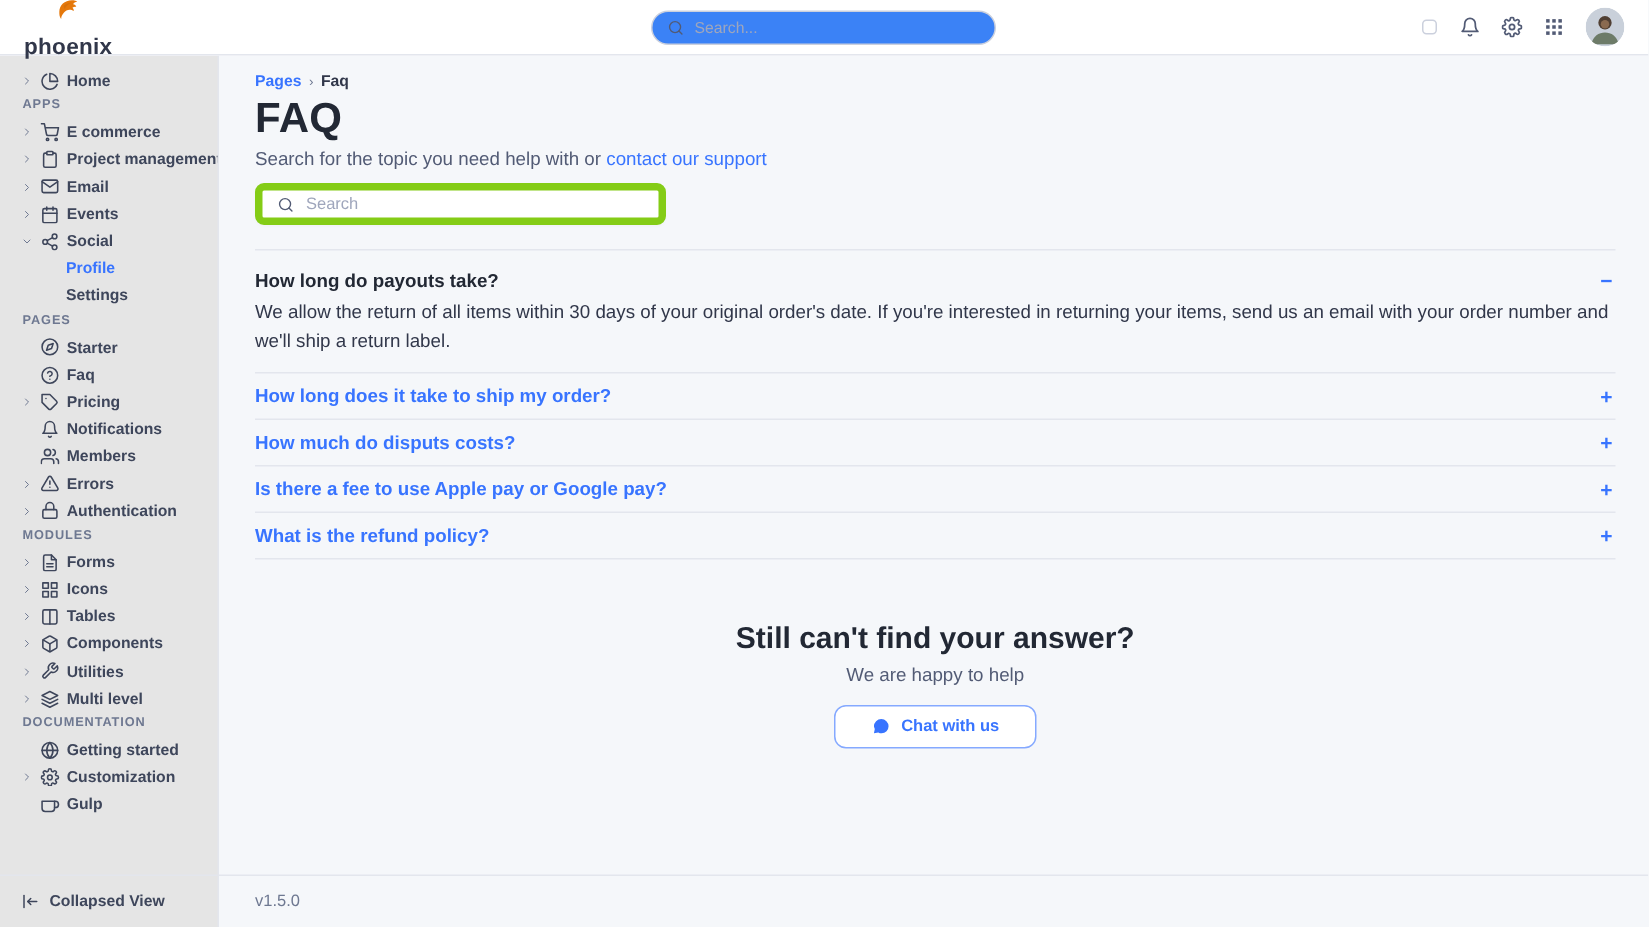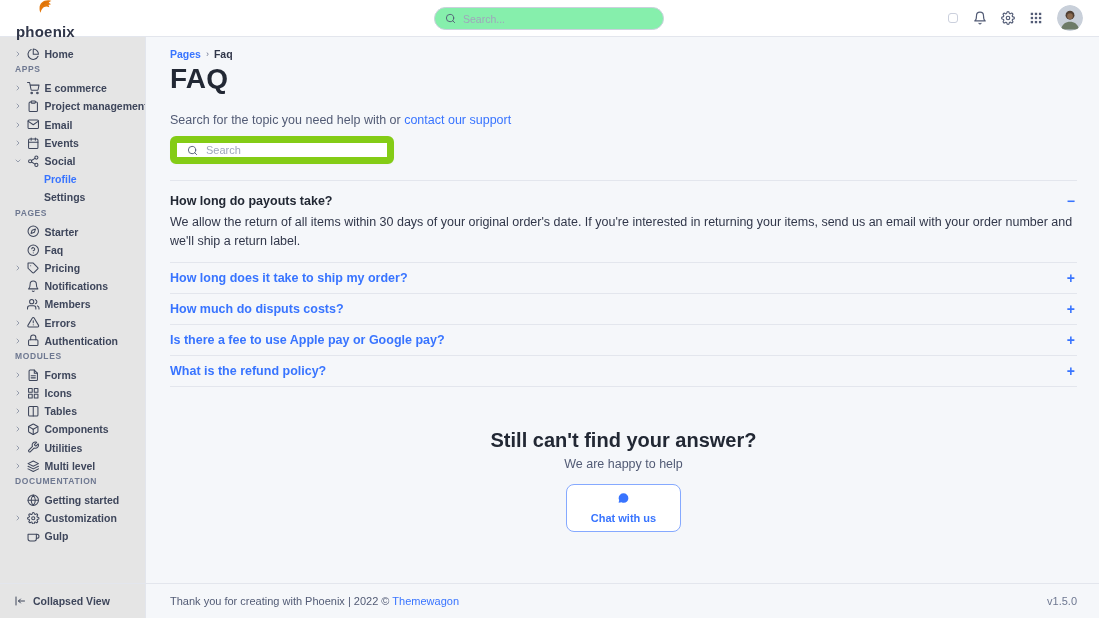--- a/index.html
+++ b/index.html
@@ -5,21 +5,21 @@
   * { box-sizing: border-box; margin: 0; padding: 0; }
   html,body { width:1099px; height:618px; overflow:hidden; }
   body { font-family:"Liberation Sans", sans-serif; background:#f5f7fa; color:#31374a; }
 
   
   .navbar { height:37px; background:#fff; border-bottom:1px solid #e3e6ed; display:flex; align-items:center; padding:0 16px; position:relative; z-index:5; }
   .brand { display:flex; align-items:center; gap:6px; cursor:pointer;flex-direction:column; }
   .brand-logo { width:21px; height:21px; display:flex; }
   .brand-logo svg { width:100%; height:100%; }
   .brand-text { font-size:15px; font-weight:700; color:#31374a; letter-spacing:.2px; }
-  .nav-search { position:absolute; left:434px; top:7px; width:230px; height:23px; border:1px solid #cbd0dd; border-radius:12px; background:#86efac; display:flex; align-items:center; padding:8px 10px; gap:7px; }
+  .nav-search { position:absolute; left:434px; top:7px; width:230px; height:23px; border:1px solid #cbd0dd; border-radius:12px; background:#3b82f6; display:flex; align-items:center; padding:8px 10px; gap:7px; }
   .nav-search .s-ic { width:11px; height:11px; color:#525b75; display:flex; }
   .nav-search .s-ic svg { width:100%; height:100%; }
   .nav-search input { border:none; outline:none; flex:1; font-size:10.5px; color:#31374a; background:transparent; font-family:inherit; }
   .nav-search input::placeholder { color:#9fa6bc; }
   .nav-right { margin-left:auto; display:flex; align-items:center; gap:14px; }
   .nav-ic-btn { width:14px; height:14px; color:#525b75; display:flex; cursor:pointer; }
   .nav-ic-btn svg { width:100%; height:100%; }
   .theme-toggle { width:12px; height:12px; color:#cbd0dd; }
   .avatar { width:26px; height:26px; border-radius:50%; overflow:hidden; cursor:pointer; display:flex; }
   .avatar svg { width:100%; height:100%; }
@@ -49,43 +49,43 @@
   .main { flex:1; display:flex; flex-direction:column; overflow:hidden; }
   .content { flex:1; padding:11px 22px 0 24px; overflow:hidden; }
 
   .breadcrumb { display:flex; align-items:center; gap:5px; font-size:10.5px; }
   .bc-link { color:#3874ff; font-weight:600; cursor:pointer; }
   .bc-sep { color:#6e7891; font-size:9px; }
   .bc-current { color:#31374a; font-weight:700; }
 
   .page-title { font-size:28px; font-weight:800; color:#222834; margin-top:3px; letter-spacing:.2px; }
   .help-heading { margin-top:16px; font-size:12.5px; font-weight:700; color:#222834; }
-  .help-sub { margin-top:18px; font-size:12.5px; color:#525b75; }
+  .help-sub { margin-top:4px; font-size:12.5px; color:#525b75; }
   .help-sub a { color:#3874ff; text-decoration:none; cursor:pointer; }
 
-  .faq-search { margin-top:9px; width:224px; height:28px; background:#fff; border:7px solid #84cc16; border-radius:6px; display:flex; align-items:center; padding:0 10px; gap:8px; box-shadow:0 1px 2px rgba(0,0,0,.02); }
+  .faq-search { margin-top:9px; width:274px; height:28px; background:#fff; border:5px solid #84cc16; border-radius:6px; display:flex; align-items:center; padding:0 10px; gap:8px; box-shadow:0 1px 2px rgba(0,0,0,.02); }
   .faq-search .s-ic { width:11px; height:11px; color:#525b75; display:flex; }
   .faq-search .s-ic svg { width:100%; height:100%; }
   .faq-search input { border:none; outline:none; flex:1; font-size:11px; color:#31374a; background:transparent; font-family:inherit; }
   .faq-search input::placeholder { color:#9fa6bc; }
 
   .accordion { margin-top:16px; border-top:1px solid #e3e6ed; }
   .faq-item { border-bottom:1px solid #e3e6ed; }
   .faq-item .q-row { display:flex; align-items:center; justify-content:space-between; cursor:pointer; }
   .faq-item.expanded { padding:13px 0 11px; }
   .faq-item.expanded .q-text { font-size:12.5px; font-weight:700; color:#222834; }
   .faq-item.collapsed .q-row { height:30px; }
   .faq-item.collapsed .q-text { font-size:12.5px; font-weight:700; color:#3874ff; }
   .q-toggle { color:#3874ff; font-size:14px; font-weight:700; line-height:1; padding-right:2px; }
   .answer { margin-top:5px; font-size:12.5px; color:#31374a; line-height:1.5; }
 
   .cta { margin-top:42px; text-align:center; }
   .cta-title { font-size:20px; font-weight:800; color:#222834; }
   .cta-sub { margin-top:5px; font-size:12.5px; color:#525b75; }
-  .cta-btn { margin-top:13px; display:inline-flex; align-items:center; gap:7px; background:#fff; border:1px solid #85a9ff; border-radius:8px; padding:7px 24px; cursor:pointer; font-family:inherit;flex-direction:column; }
+  .cta-btn { margin-top:13px; display:inline-flex; align-items:center; gap:7px; background:#fff; border:1px solid #85a9ff; border-radius:8px; padding:7px 24px; cursor:pointer; font-family:inherit; }
   .cta-btn .c-ic { width:13px; height:13px; color:#3874ff; display:flex; }
   .cta-btn .c-ic svg { width:100%; height:100%; }
   .cta-btn .c-label { font-size:11px; font-weight:700; color:#3874ff; }
 
   .footer { height:35px; border-top:1px solid #e3e6ed; display:flex; align-items:center; justify-content:space-between; padding:0 22px 0 24px; }
   .footer-left { font-size:11px; color:#525b75; }
   .footer-left a { color:#3874ff; text-decoration:none; cursor:pointer; }
   .footer-version { font-size:11px; color:#6e7891; }
 </style>
 </head>
@@ -546,19 +546,16 @@
               <svg viewBox="0 0 24 24" fill="none" stroke="currentColor" stroke-width="2" stroke-linecap="round" stroke-linejoin="round">
                 <path fill="currentColor" stroke="none" d="M21 11.5a8.5 8.5 0 0 1-8.5 8.5c-1.5 0-2.9-.38-4.13-1.05L3 20l1.05-5.37A8.46 8.46 0 0 1 3 11.5a8.5 8.5 0 1 1 18 0z"></path>
               </svg>
             </span>
           <span class="c-label">Chat with us</span>
         </button>
       </div>
     </div>
 
     <footer class="footer">
-      <div class="footer-left">
-        <span>Thank you for creating with Phoenix | 2022 © </span><a>Themewagon</a>
-      </div>
       <div class="footer-version">v1.5.0</div>
     </footer>
   </div>
 </div>
 
 </body></html>

